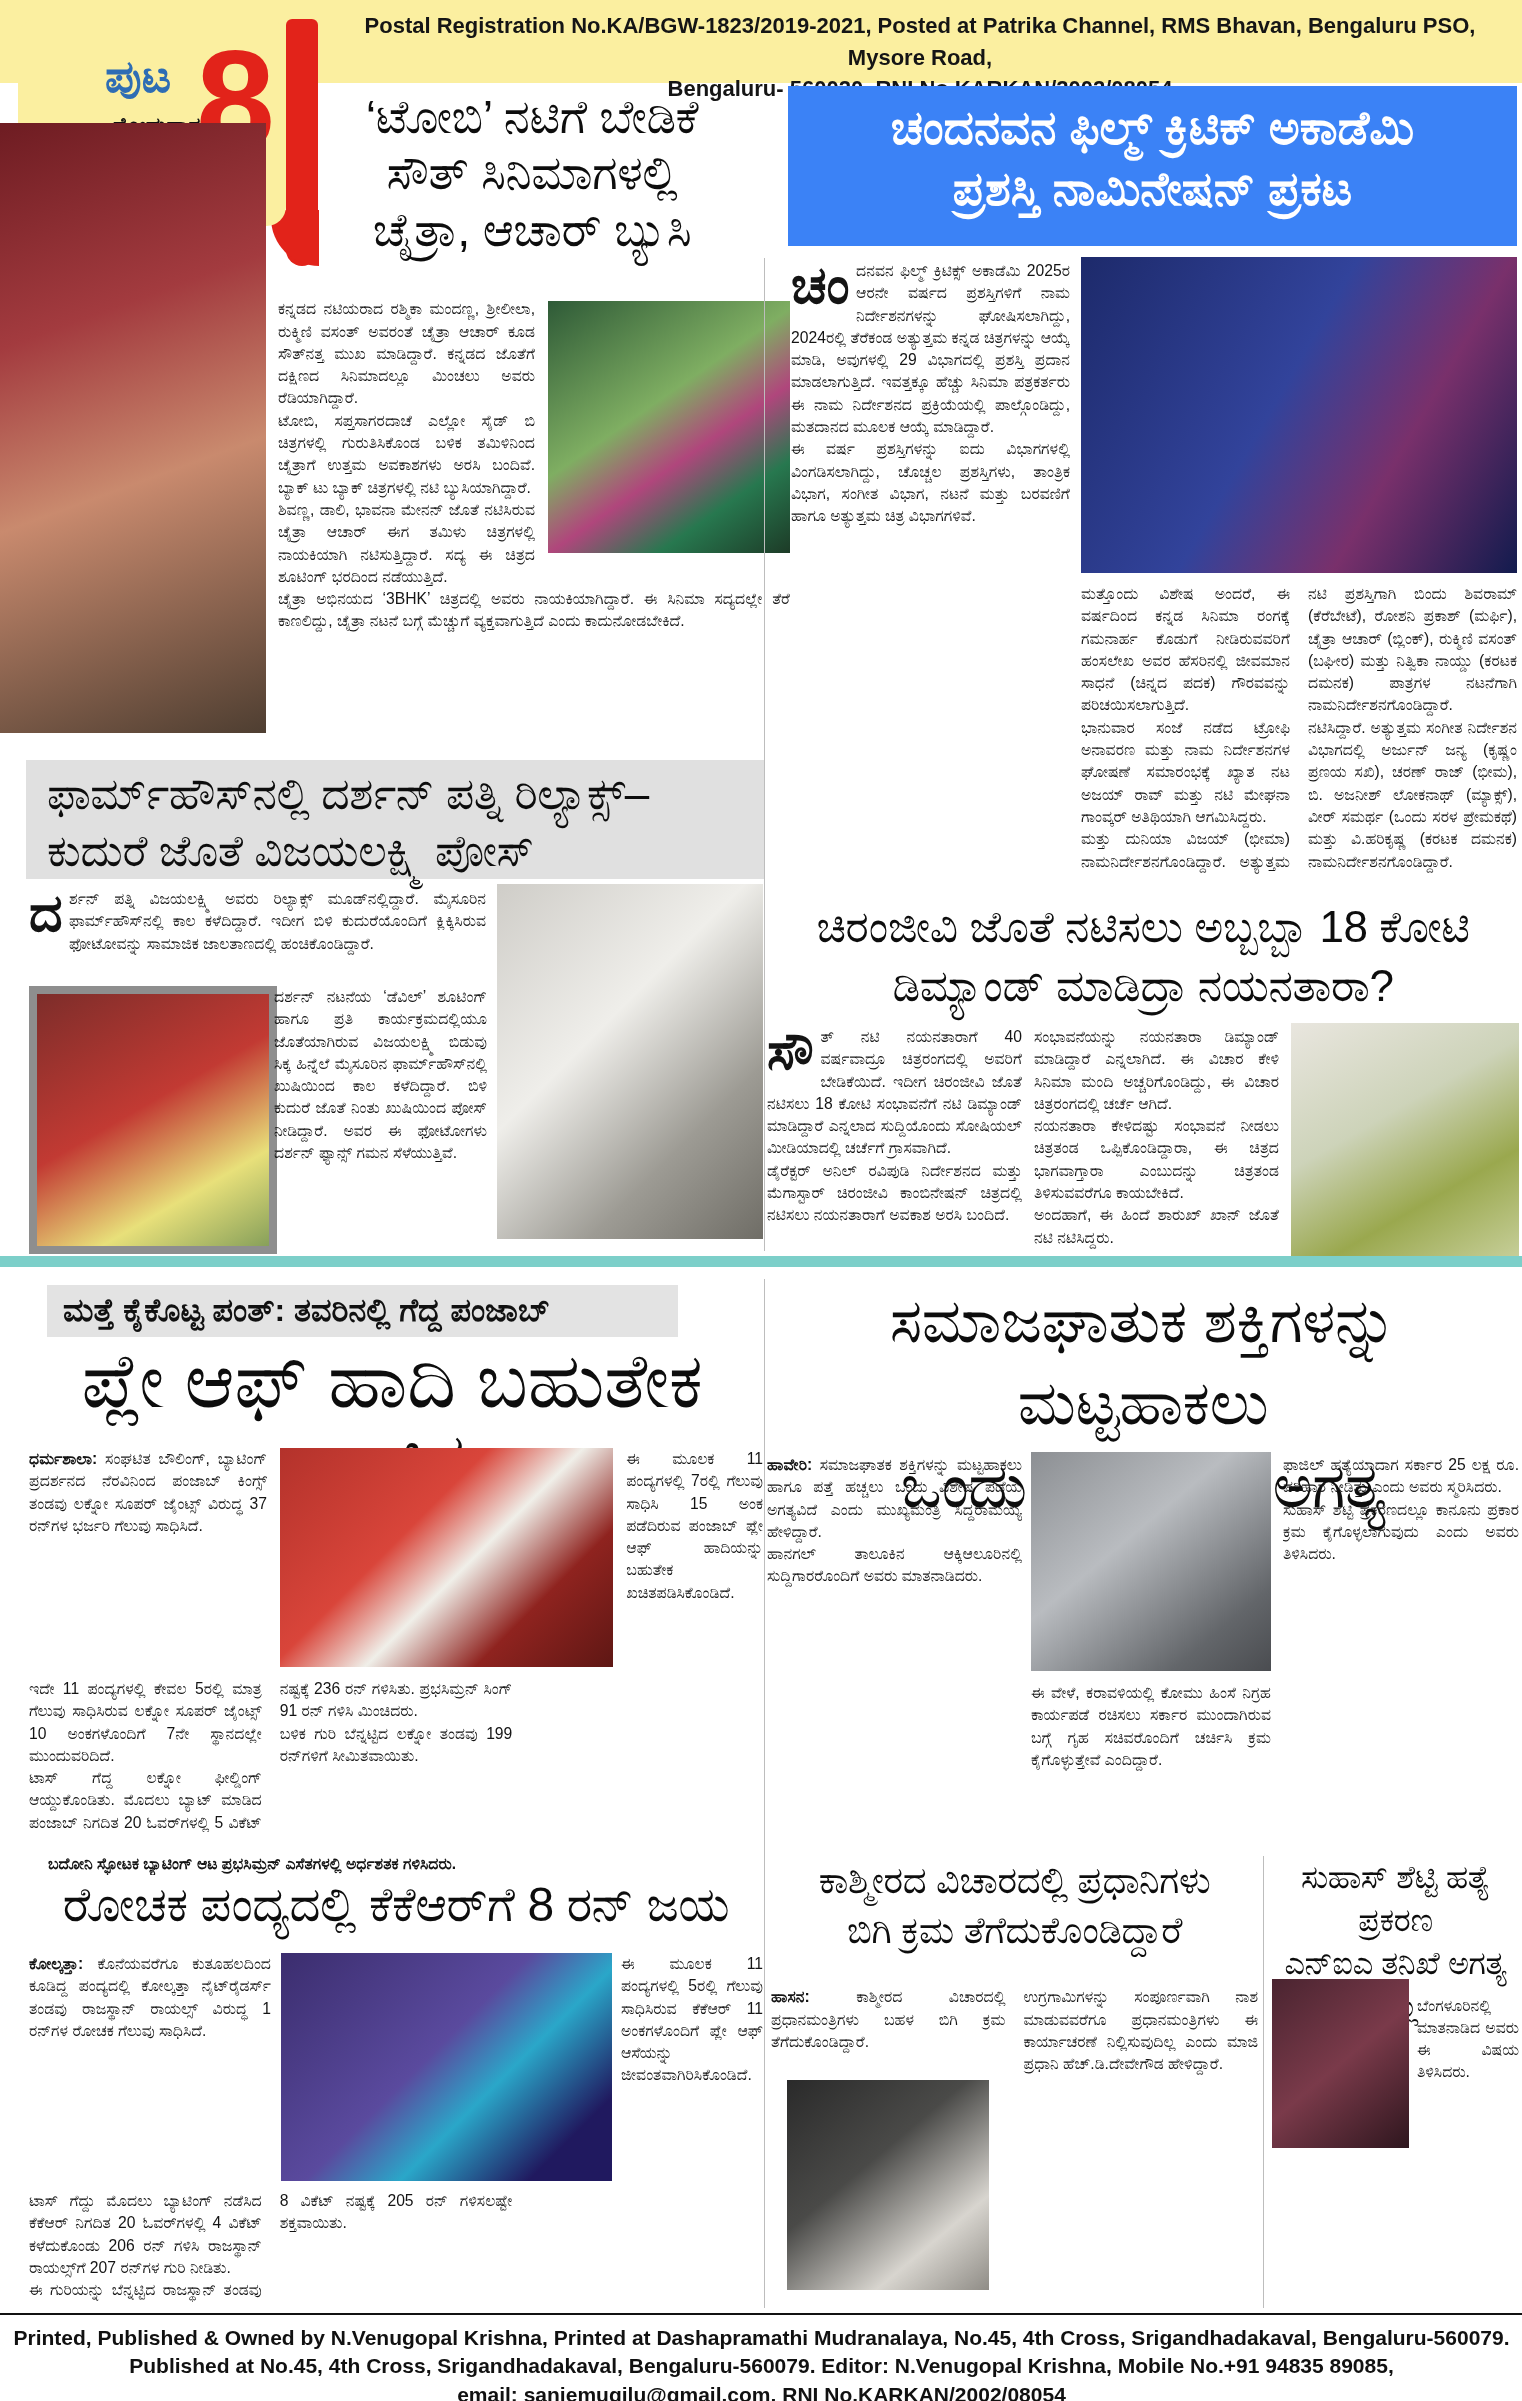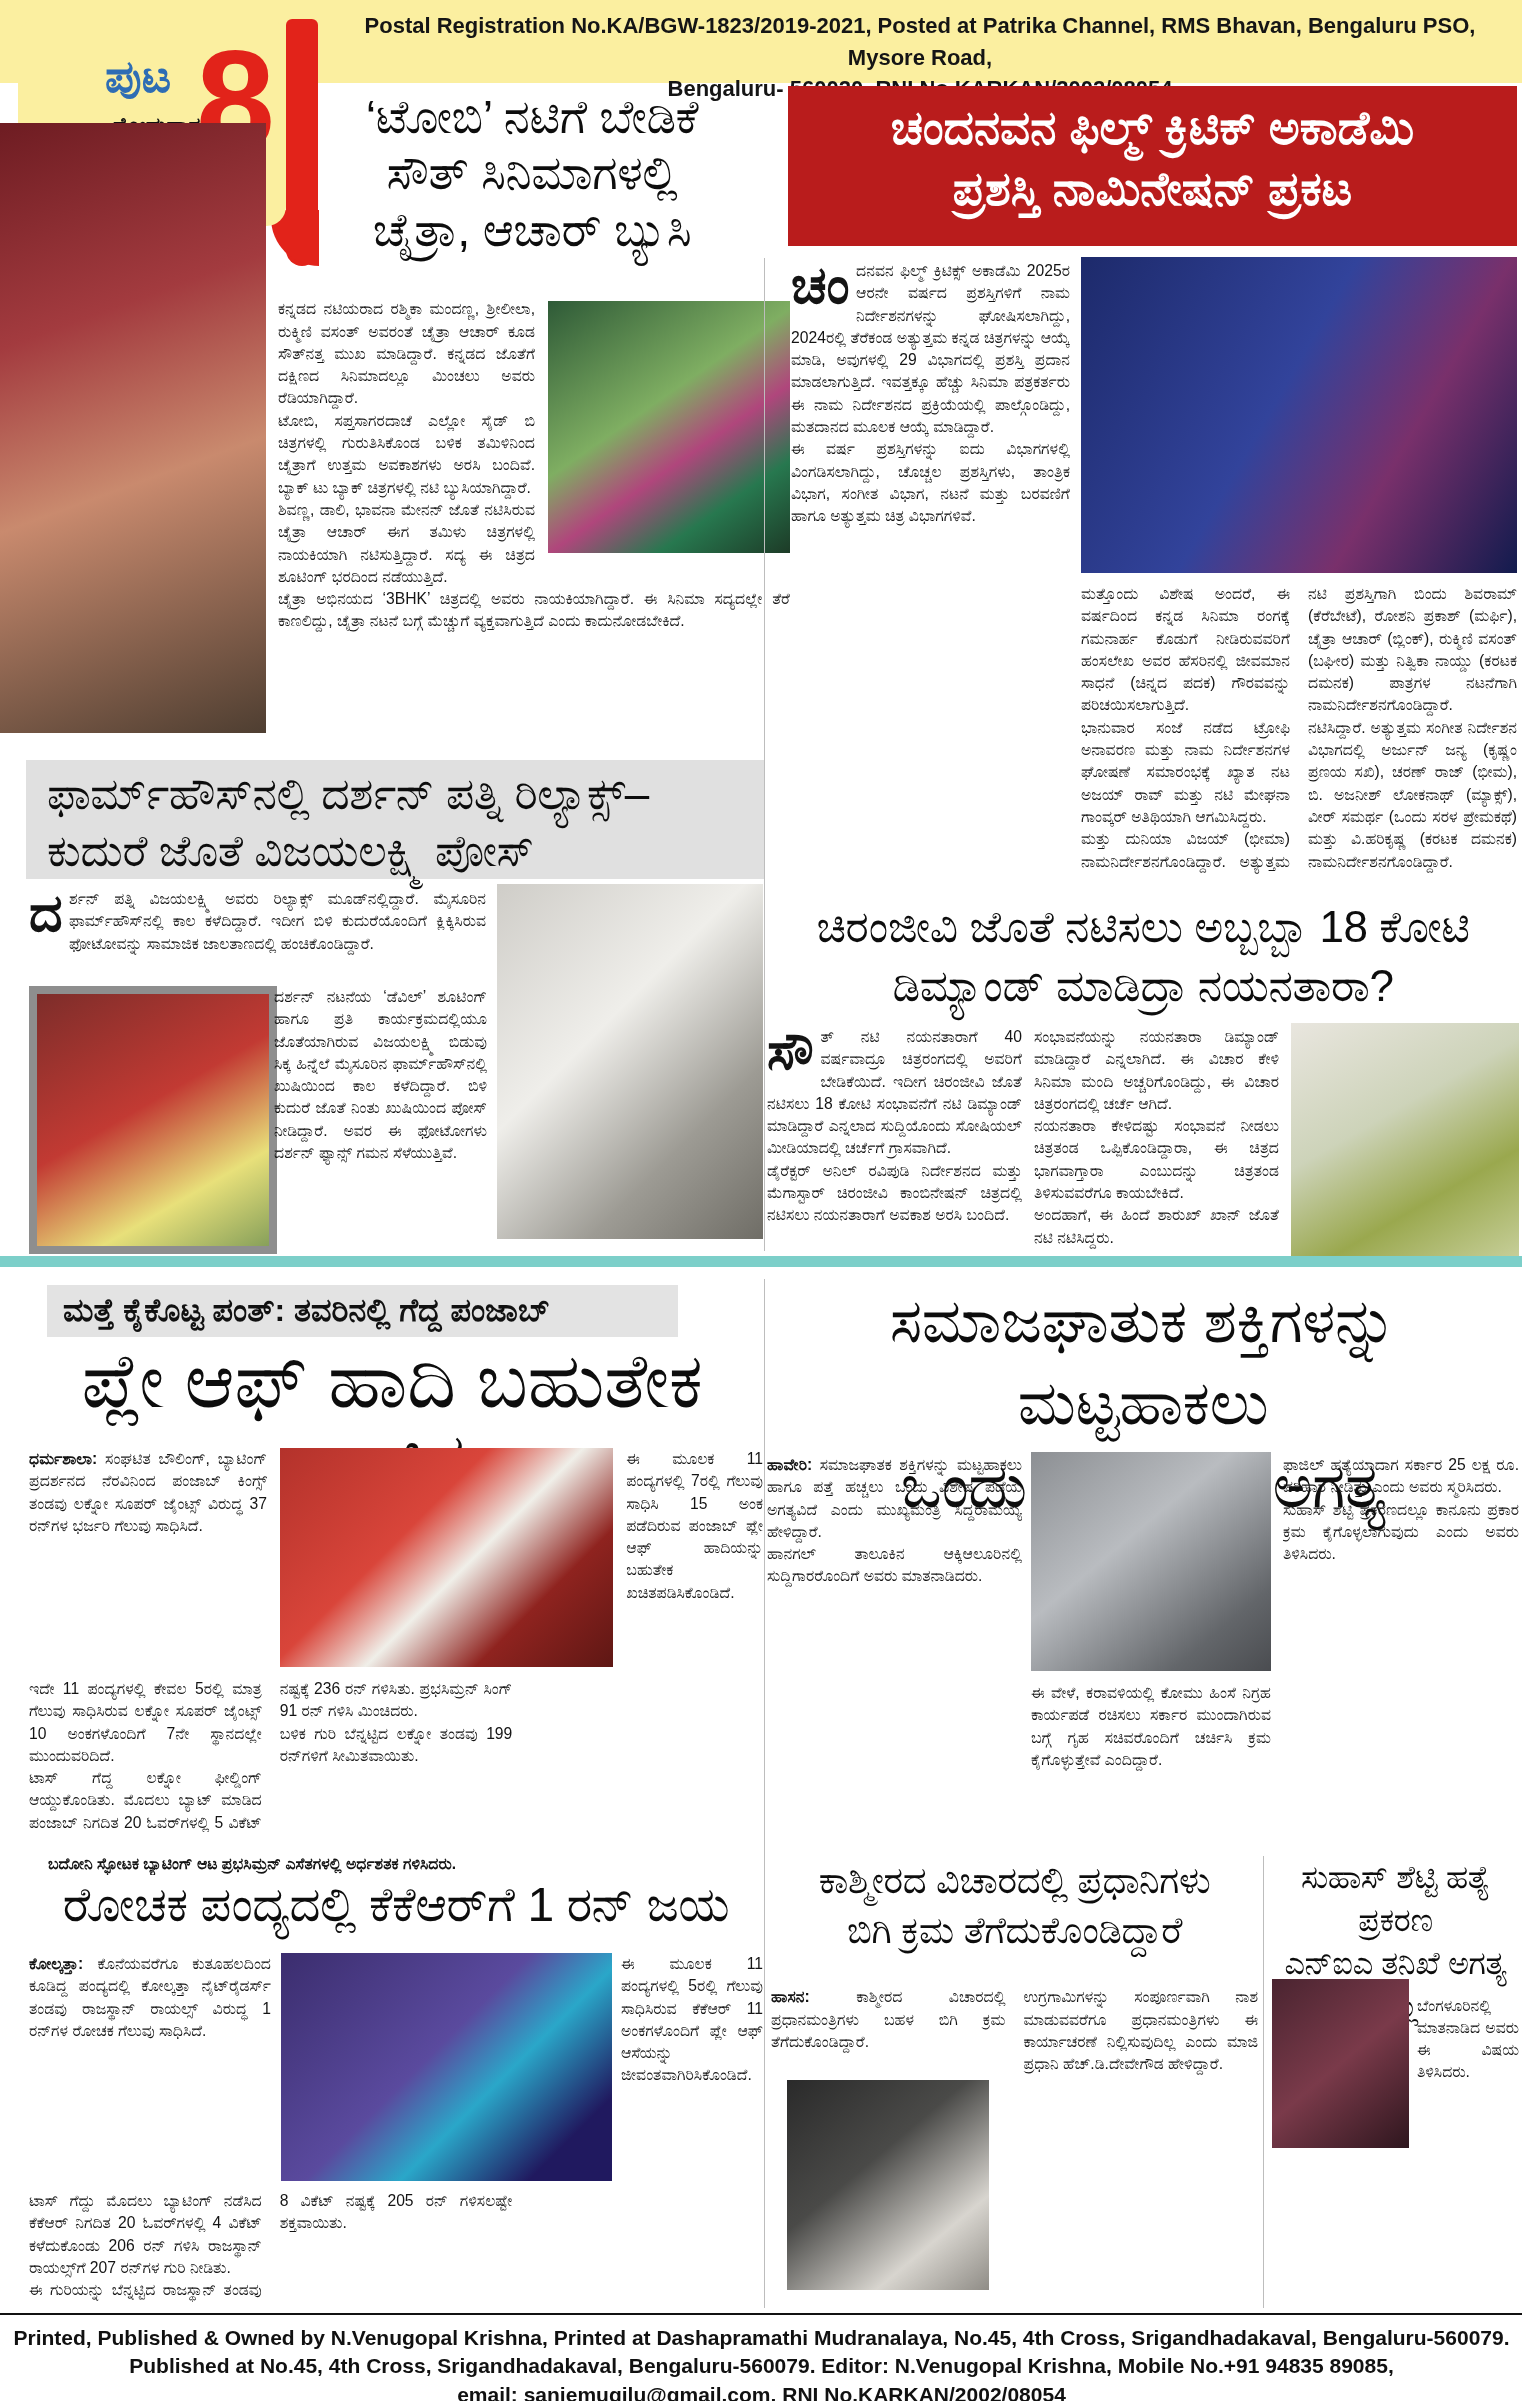--- a/index.html
+++ b/index.html
@@ -48,21 +48,21 @@
       background:linear-gradient(140deg,#8c8f93 0%,#b9bcc0 40%,#63666a 80%,#4a4c50 100%)}
   #photo-kkr{left:281px;top:1953px;width:331px;height:228px;
       background:linear-gradient(135deg,#3b2d6e 0%,#5a4a9e 45%,#2aa7c9 62%,#20195f 85%)}
   #photo-gowda{width:202px;height:210px;
       background:linear-gradient(140deg,#2a2a2a 0%,#4a4a48 40%,#d8d5cf 75%,#8f8c86 100%)}
   #photo-parameshwar{width:137px;height:169px;
       background:linear-gradient(140deg,#4a2430 0%,#7a3a4a 50%,#2e161e 100%)}
   
   #toby-headline{left:274px;top:89px;width:516px;font-size:47px;line-height:1.2}
   #toby-body{left:278px;top:276px;width:512px;height:453px}
-  #cfca-box{left:788px;top:86px;width:729px;height:160px;background:#b91c1c;color:#fff;
+  #cfca-box{left:788px;top:86px;width:729px;height:160px;background:#3b82f6;color:#fff;
       font-weight:800;font-size:47px;line-height:1.3;white-space:pre-line;text-align:center;padding-top:11.3px;box-sizing:border-box}
   #cfca-intro{left:791px;top:260px;width:279px;height:621px}
   #cfca-cols{left:791px;top:583px;width:726px;height:310px}
   #cfca-cols-inner{margin-left:290px;width:436px;height:100%}
   #farm-band{left:26px;top:760px;width:738px;height:119px;background:#e0e0e0;
       font-size:44px;line-height:1.3;padding:4.8px 0 0 21px;box-sizing:border-box}
   #farm-lead{left:29px;top:888px;width:457px;height:94px}
   #farm-col{left:274px;top:986px;width:213px;height:253px}
   #nay-headline{left:767px;top:897px;width:752px;font-size:44px;line-height:1.35}
   #nay-col1{left:767px;top:1026px;width:255px;height:234px}
@@ -167,21 +167,21 @@
 
   <div class="abs h center" id="cm-headline">ಸಮಾಜಘಾತುಕ ಶಕ್ತಿಗಳನ್ನು ಮಟ್ಟಹಾಕಲು
 ಒಂದು ವಿಶೇಷಪಡೆ ಅಗತ್ಯ</div>
   <div class="abs body" id="cm-col1"><b>ಹಾವೇರಿ:</b> <span>ಸಮಾಜಘಾತಕ ಶಕ್ತಿಗಳನ್ನು ಮಟ್ಟಹಾಕಲು ಹಾಗೂ ಪತ್ತೆ ಹಚ್ಚಲು ಒಂದು ವಿಶೇಷ ಪಡೆಯ ಅಗತ್ಯವಿದೆ ಎಂದು ಮುಖ್ಯಮಂತ್ರಿ ಸಿದ್ದರಾಮಯ್ಯ ಹೇಳಿದ್ದಾರೆ.
 ಹಾನಗಲ್ ತಾಲೂಕಿನ ಆಕ್ಕಿಆಲೂರಿನಲ್ಲಿ ಸುದ್ದಿಗಾರರೊಂದಿಗೆ ಅವರು ಮಾತನಾಡಿದರು.</span></div>
   <div class="abs photo" id="photo-siddaramaiah"></div>
   <div class="abs body" id="cm-col2">ಈ ವೇಳೆ, ಕರಾವಳಿಯಲ್ಲಿ ಕೋಮು ಹಿಂಸೆ ನಿಗ್ರಹ ಕಾರ್ಯಪಡೆ ರಚಿಸಲು ಸರ್ಕಾರ ಮುಂದಾಗಿರುವ ಬಗ್ಗೆ ಗೃಹ ಸಚಿವರೊಂದಿಗೆ ಚರ್ಚಿಸಿ ಕ್ರಮ ಕೈಗೊಳ್ಳುತ್ತೇವೆ ಎಂದಿದ್ದಾರೆ.</div>
   <div class="abs body" id="cm-col3">ಫಾಜಿಲ್ ಹತ್ಯೆಯಾದಾಗ ಸರ್ಕಾರ 25 ಲಕ್ಷ ರೂ. ಪರಿಹಾರ ನೀಡಿತ್ತು ಎಂದು ಅವರು ಸ್ಮರಿಸಿದರು.
 ಸುಹಾಸ್ ಶೆಟ್ಟಿ ಪ್ರಕರಣದಲ್ಲೂ ಕಾನೂನು ಪ್ರಕಾರ ಕ್ರಮ ಕೈಗೊಳ್ಳಲಾಗುವುದು ಎಂದು ಅವರು ತಿಳಿಸಿದರು.</div>
 
-  <div class="abs h center" id="kkr-headline">ರೋಚಕ ಪಂದ್ಯದಲ್ಲಿ ಕೆಕೆಆರ್‌ಗೆ 1 ರನ್ ಜಯ</div>
+  <div class="abs h center" id="kkr-headline">ರೋಚಕ ಪಂದ್ಯದಲ್ಲಿ ಕೆಕೆಆರ್‌ಗೆ 8 ರನ್ ಜಯ</div>
   <div class="abs body" id="kkr-col1"><b>ಕೋಲ್ಕತ್ತಾ:</b> <span>ಕೊನೆಯವರೆಗೂ ಕುತೂಹಲದಿಂದ ಕೂಡಿದ್ದ ಪಂದ್ಯದಲ್ಲಿ ಕೋಲ್ಕತ್ತಾ ನೈಟ್‌ರೈಡರ್ಸ್ ತಂಡವು ರಾಜಸ್ಥಾನ್ ರಾಯಲ್ಸ್ ವಿರುದ್ಧ 1 ರನ್‌ಗಳ ರೋಚಕ ಗೆಲುವು ಸಾಧಿಸಿದೆ.</span></div>
   <div class="abs photo" id="photo-kkr"></div>
   <div class="abs body" id="kkr-col3">ಈ ಮೂಲಕ 11 ಪಂದ್ಯಗಳಲ್ಲಿ 5ರಲ್ಲಿ ಗೆಲುವು ಸಾಧಿಸಿರುವ ಕೆಕೆಆರ್ 11 ಅಂಕಗಳೊಂದಿಗೆ ಪ್ಲೇ ಆಫ್ ಆಸೆಯನ್ನು ಜೀವಂತವಾಗಿರಿಸಿಕೊಂಡಿದೆ.</div>
   <div class="abs cols3 body" id="kkr-bottom">ಟಾಸ್ ಗೆದ್ದು ಮೊದಲು ಬ್ಯಾಟಿಂಗ್ ನಡೆಸಿದ ಕೆಕೆಆರ್ ನಿಗದಿತ 20 ಓವರ್‌ಗಳಲ್ಲಿ 4 ವಿಕೆಟ್ ಕಳೆದುಕೊಂಡು 206 ರನ್ ಗಳಿಸಿ ರಾಜಸ್ಥಾನ್ ರಾಯಲ್ಸ್‌ಗೆ 207 ರನ್‌ಗಳ ಗುರಿ ನೀಡಿತು.
 ಈ ಗುರಿಯನ್ನು ಬೆನ್ನಟ್ಟಿದ ರಾಜಸ್ಥಾನ್ ತಂಡವು 8 ವಿಕೆಟ್ ನಷ್ಟಕ್ಕೆ 205 ರನ್ ಗಳಿಸಲಷ್ಟೇ ಶಕ್ತವಾಯಿತು.</div>
 
   <div class="abs h center" id="kash-headline">ಕಾಶ್ಮೀರದ ವಿಚಾರದಲ್ಲಿ ಪ್ರಧಾನಿಗಳು
 ಬಿಗಿ ಕ್ರಮ ತೆಗೆದುಕೊಂಡಿದ್ದಾರೆ</div>
   <div class="abs cols2 body" id="kash-body">
     <p style="margin:0"><b>ಹಾಸನ:</b> <span>ಕಾಶ್ಮೀರದ ವಿಚಾರದಲ್ಲಿ ಪ್ರಧಾನಮಂತ್ರಿಗಳು ಬಹಳ ಬಿಗಿ ಕ್ರಮ ತೆಗೆದುಕೊಂಡಿದ್ದಾರೆ.</span></p>

